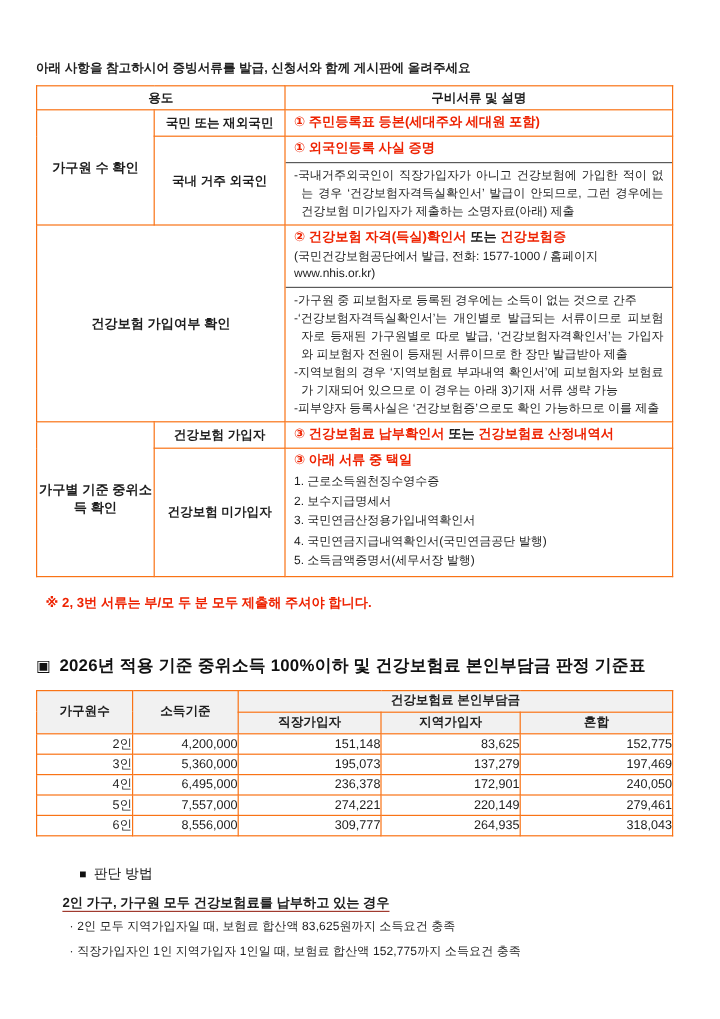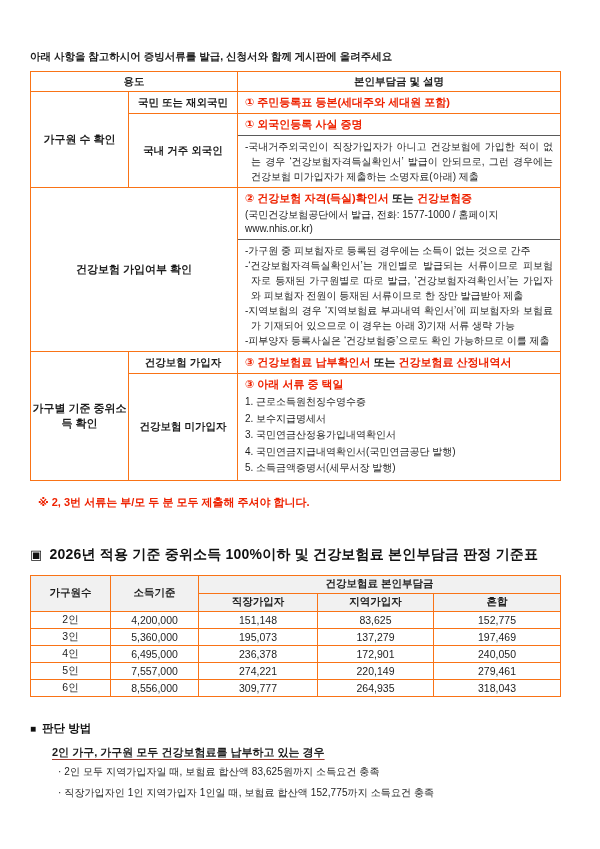--- a/index.html
+++ b/index.html
@@ -43,26 +43,26 @@
 
   
   .note-red { color: #ee2200; font-size: 11px; font-weight: bold; margin: 14px 0 0 8px; }
 
   .sec2-title { font-size: 14px; font-weight: bold; color: #111; margin-top: 36px; letter-spacing: 0.2px; }
   .sec2-title .marker { font-size: 13px; margin-right: 7px; }
 
   
   .t2 { margin-top: 11px; }
   .t2 th { font-size: 10.5px; font-weight: bold; text-align: center; background: #f1f1f1; height: 18px; }
-  .t2 td { font-size: 10.5px; text-align: center; height: 17px; color: #1d1d1d; }
+  .t2 td { font-size: 10.5px; text-align: right; height: 17px; color: #1d1d1d; }
 
   .note2 { font-size: 11px; font-weight: bold; margin: 13px 0 0 8px; color: #1d1d1d; }
 
   
-  .sec3-title { font-size: 11.5px; font-weight: bold; margin-top: 24px; color: #111; }
+  .sec3-title { font-size: 11.5px; font-weight: normal; margin-top: 24px; color: #111; margin-left: 36px; }
   .sec3-title .marker { font-size: 10px; margin-right: 6px; }
   .case-heading {
     font-size: 11px; font-weight: bold; color: #1d1d1d;
     margin: 9px 0 5px 22px;
     text-decoration: underline; text-decoration-color: #a03a2e; text-underline-offset: 3px;
   }
   .case-item { font-size: 10px; color: #1d1d1d; margin: 0 0 7px 28px; letter-spacing: 0.1px; }
 </style>
 </head>
 <body>
@@ -74,21 +74,21 @@
 
   <table class="tbl t1">
     <colgroup>
         <col style="width:98px">
         <col style="width:109px">
         <col style="width:323px">
       </colgroup>
     <tbody>
         <tr>
       <th colspan="2">용도</th>
-      <th>본인부담금 및 설명</th>
+      <th>구비서류 및 설명</th>
     </tr>
     <tr>
       <td class="lbl" rowspan="2">가구원 수 확인</td>
       <td class="typ">국민 또는 재외국민</td>
       <td class="doccell">
         <div class="sub">
               <div class="redline red">① 주민등록표 등본(세대주와 세대원 포함)</div>
             </div>
       </td>
     </tr>

